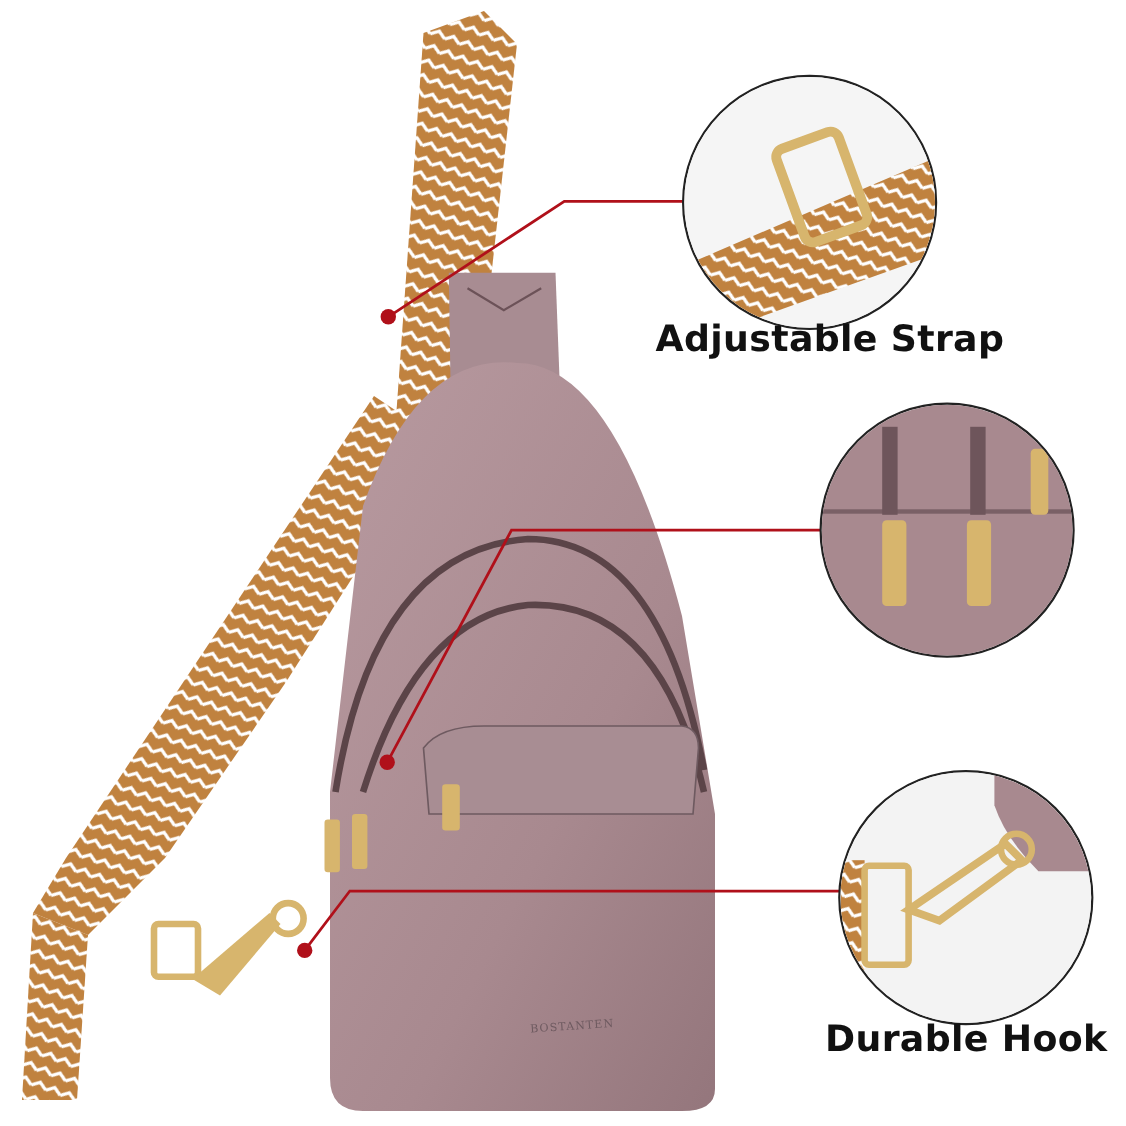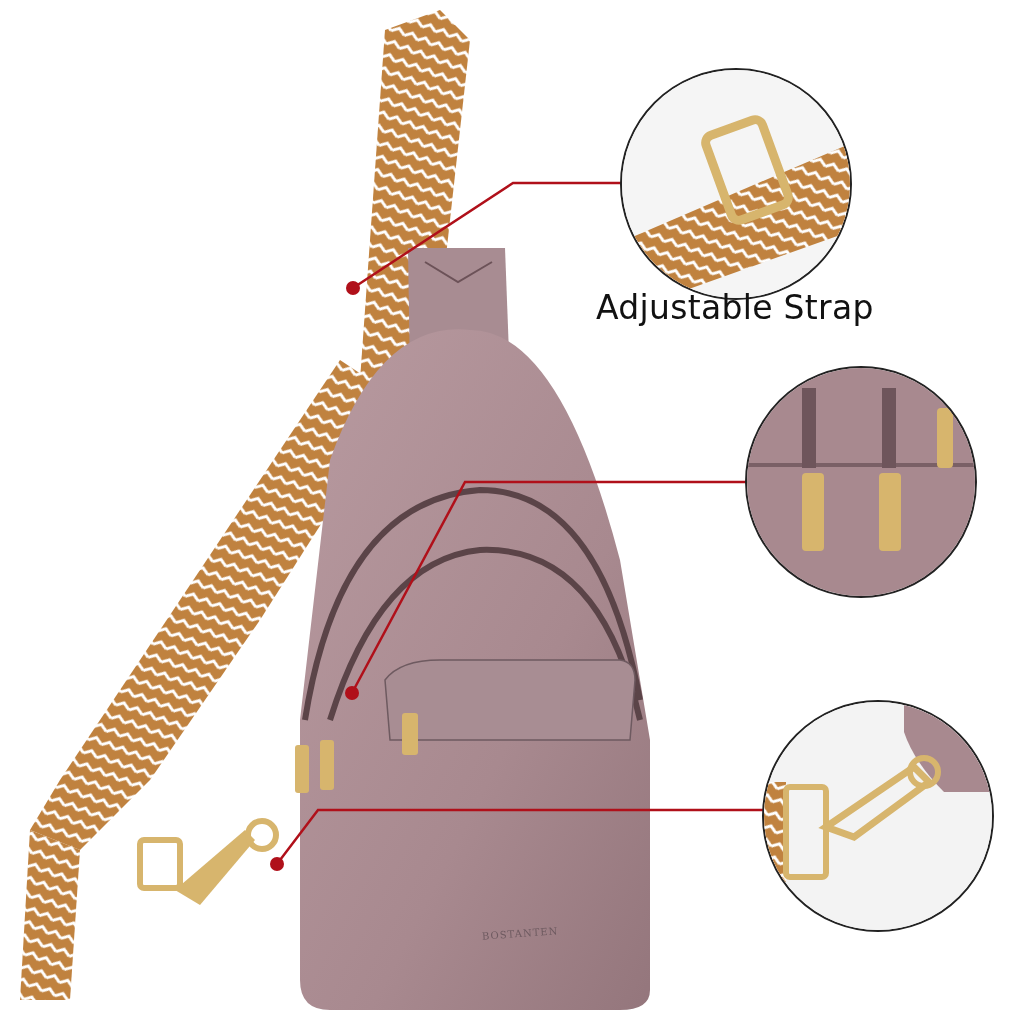--- a/index.html
+++ b/index.html
@@ -1,19 +1,19 @@
 <!DOCTYPE html>
 <html><head>
 <meta charset="utf-8">
 <style>
   html, body { margin: 0; padding: 0; background: #ffffff; }
   body { width: 1024px; height: 1024px; position: relative; overflow: hidden;
          font-family: "DejaVu Sans", "Liberation Sans", sans-serif; }
   .stage { position: absolute; left: 0; top: 0; width: 1024px; height: 1024px; }
-  .label { position: absolute; color: #111; font-size: 33px; font-weight: 400; letter-spacing: 0.3px; white-space: nowrap; }
+  .label { position: absolute; color: #111; font-size: 33px; font-weight: 700; letter-spacing: 0.3px; white-space: nowrap; }
   .circle { position: absolute; width: 232px; height: 232px; border-radius: 50%; border: 2px solid #222;
             overflow: hidden; background: #f3f3f3; box-sizing: border-box; }
   .logo { position: absolute; font-family: "DejaVu Serif", serif; font-size: 10px; color: #6e5a60; letter-spacing: 1px; transform: rotate(-4deg); }
 </style>
 </head>
 <body>
 
 <div class="stage">
 
   <svg width="1024" height="1024" viewBox="0 0 1024 1024" style="position:absolute;left:0;top:0">
@@ -88,13 +88,14 @@
       <rect width="232" height="232" fill="#f3f3f3"></rect>
       <path d="M140 -10 L240 -10 L240 90 L180 90 Q150 60 140 30 Z" fill="#a8898f"></path>
       <rect x="0" y="80" width="22" height="100" fill="url(#strapPat)"></rect>
       <rect x="22" y="85" width="40" height="90" rx="4" fill="none" stroke="#d7b56d" stroke-width="6"></rect>
       <path d="M62 125 L150 65 L165 80 L90 135 Z" fill="none" stroke="#d7b56d" stroke-width="7"></path>
       <circle cx="160" cy="70" r="14" fill="none" stroke="#d7b56d" stroke-width="6"></circle>
     </svg>
   </div>
 
   <div class="label" style="left:596px;top:288px;">Adjustable Strap</div>
+  <div class="label" style="left:750px;top:924px;">Durable Hook</div>
 </div>
 
 </body></html>

